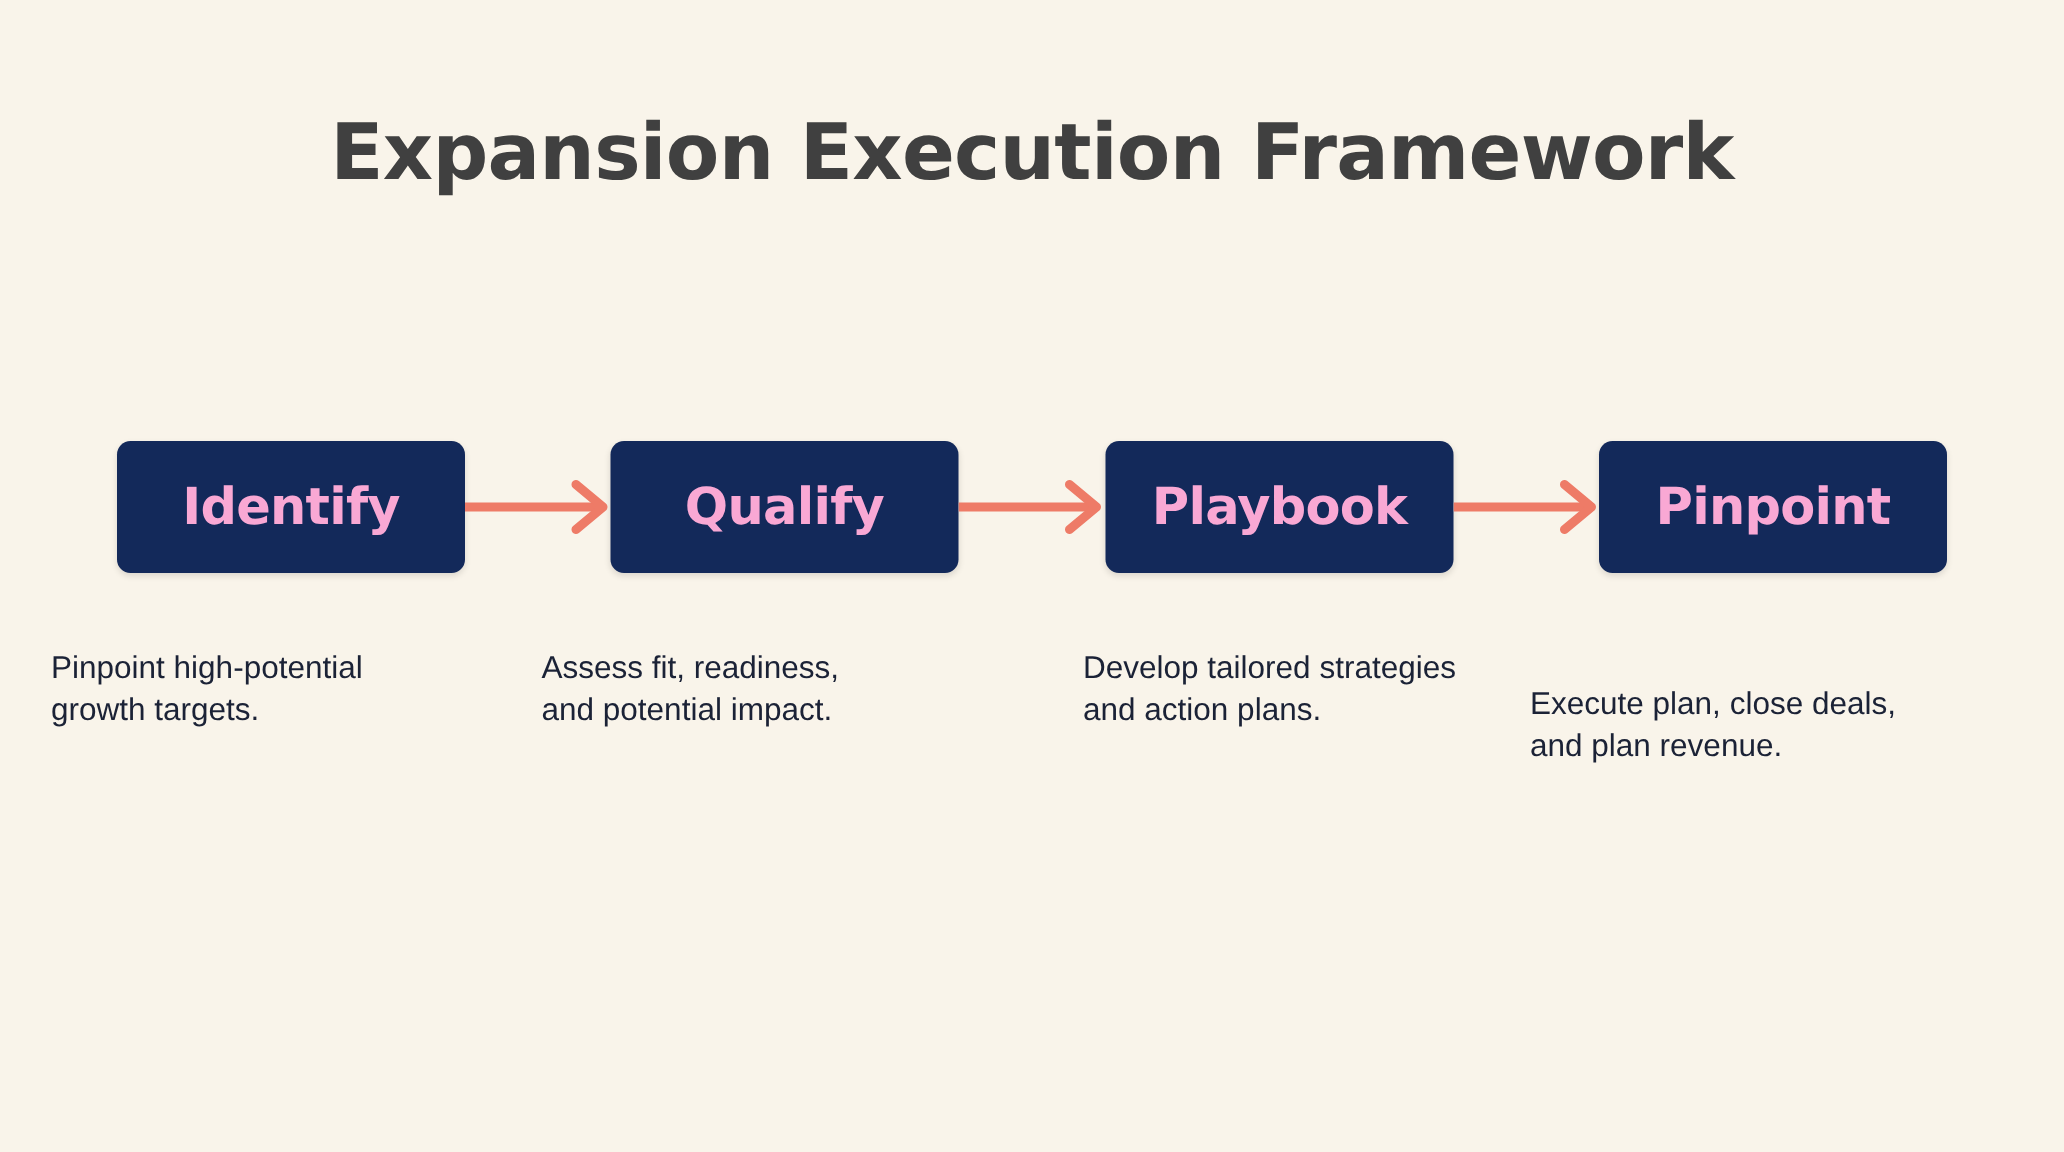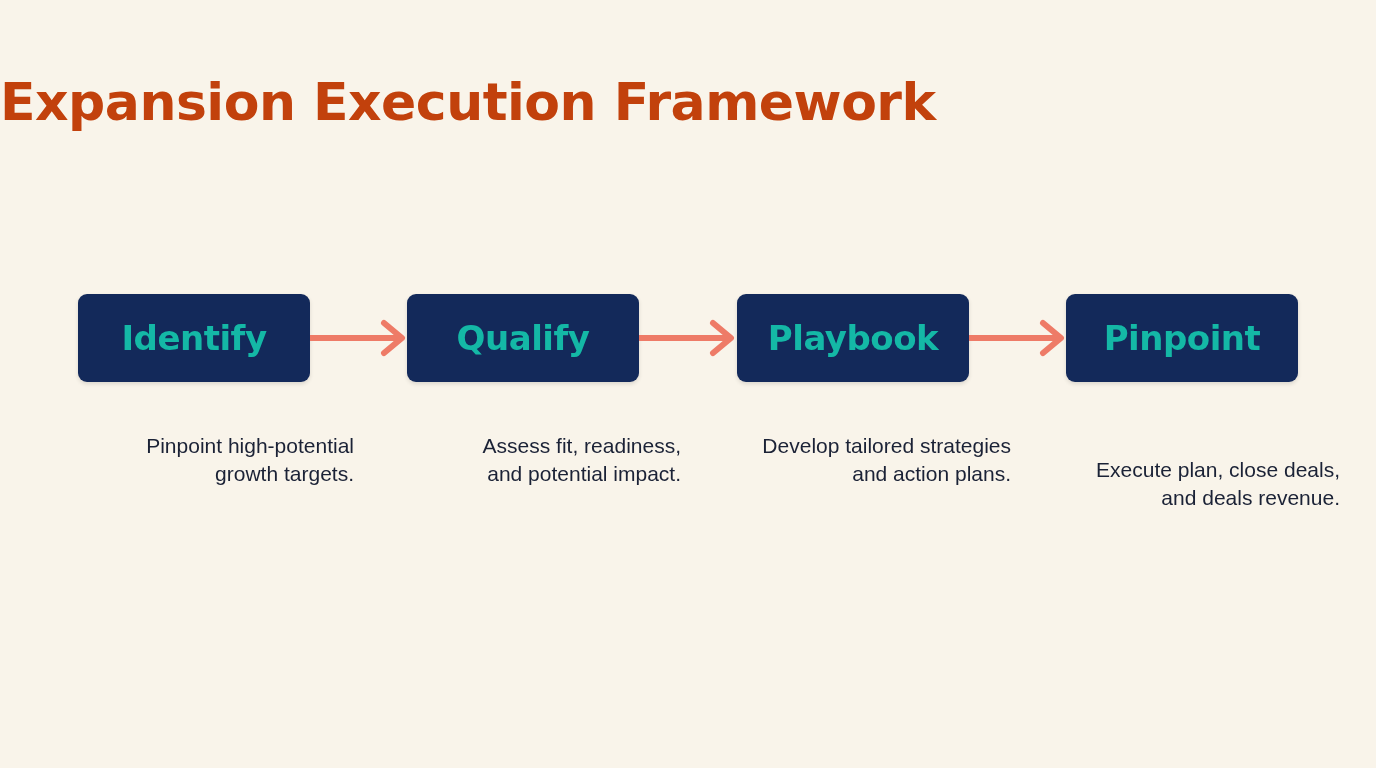--- a/index.html
+++ b/index.html
@@ -12,58 +12,58 @@
     }
     body {
       position: relative;
       font-family: "Liberation Sans", sans-serif;
     }
     .title {
       position: absolute;
       left: 0;
       top: 62px;
       width: 1376px;
-      text-align: left;
+      text-align: center;
       font-family: "DejaVu Sans", sans-serif;
       font-weight: bold;
       font-size: 52px;
       letter-spacing: -0.5px;
-      color: #c2410c;
+      color: #404040;
       line-height: 80px;
     }
     .step-box {
       position: absolute;
       top: 294px;
       width: 232px;
       height: 88px;
       background: #13295a;
       border-radius: 9px;
       display: flex;
       align-items: center;
       justify-content: center;
       box-shadow: 0 2px 4px rgba(0,0,0,0.12);
     }
     .step-label {
-      color: #14b8a6;
+      color: #f9a8d4;
       font-family: "DejaVu Sans", sans-serif;
       font-weight: bold;
       font-size: 34px;
       letter-spacing: -0.5px;
     }
     .arrow {
       position: absolute;
       top: 318px;
       width: 98px;
       height: 40px;
     }
     .desc {
       position: absolute;
       top: 432px;
       width: 320px;
-      text-align: right;
+      text-align: left;
       font-family: "Liberation Sans", sans-serif;
       font-size: 21px;
       line-height: 28px;
       color: #1b2236;
     }
     .desc span { display: block; }
   </style>
 </head>
 <body>
 
@@ -96,20 +96,20 @@
 </svg>
 
 <div class="desc" style="left:34px;">
   <span>Pinpoint high-potential</span>
   <span>growth targets.</span>
 </div>
 <div class="desc" style="left:361px;">
   <span>Assess fit, readiness,</span>
   <span>and potential impact.</span>
 </div>
-<div class="desc" style="left:691px;">
+<div class="desc" style="left:722px;">
   <span>Develop tailored strategies</span>
   <span>and action plans.</span>
 </div>
 <div class="desc" style="left:1020px;margin-top:24px;">
   <span>Execute plan, close deals,</span>
-  <span>and deals revenue.</span>
+  <span>and plan revenue.</span>
 </div>
 
 </body></html>

